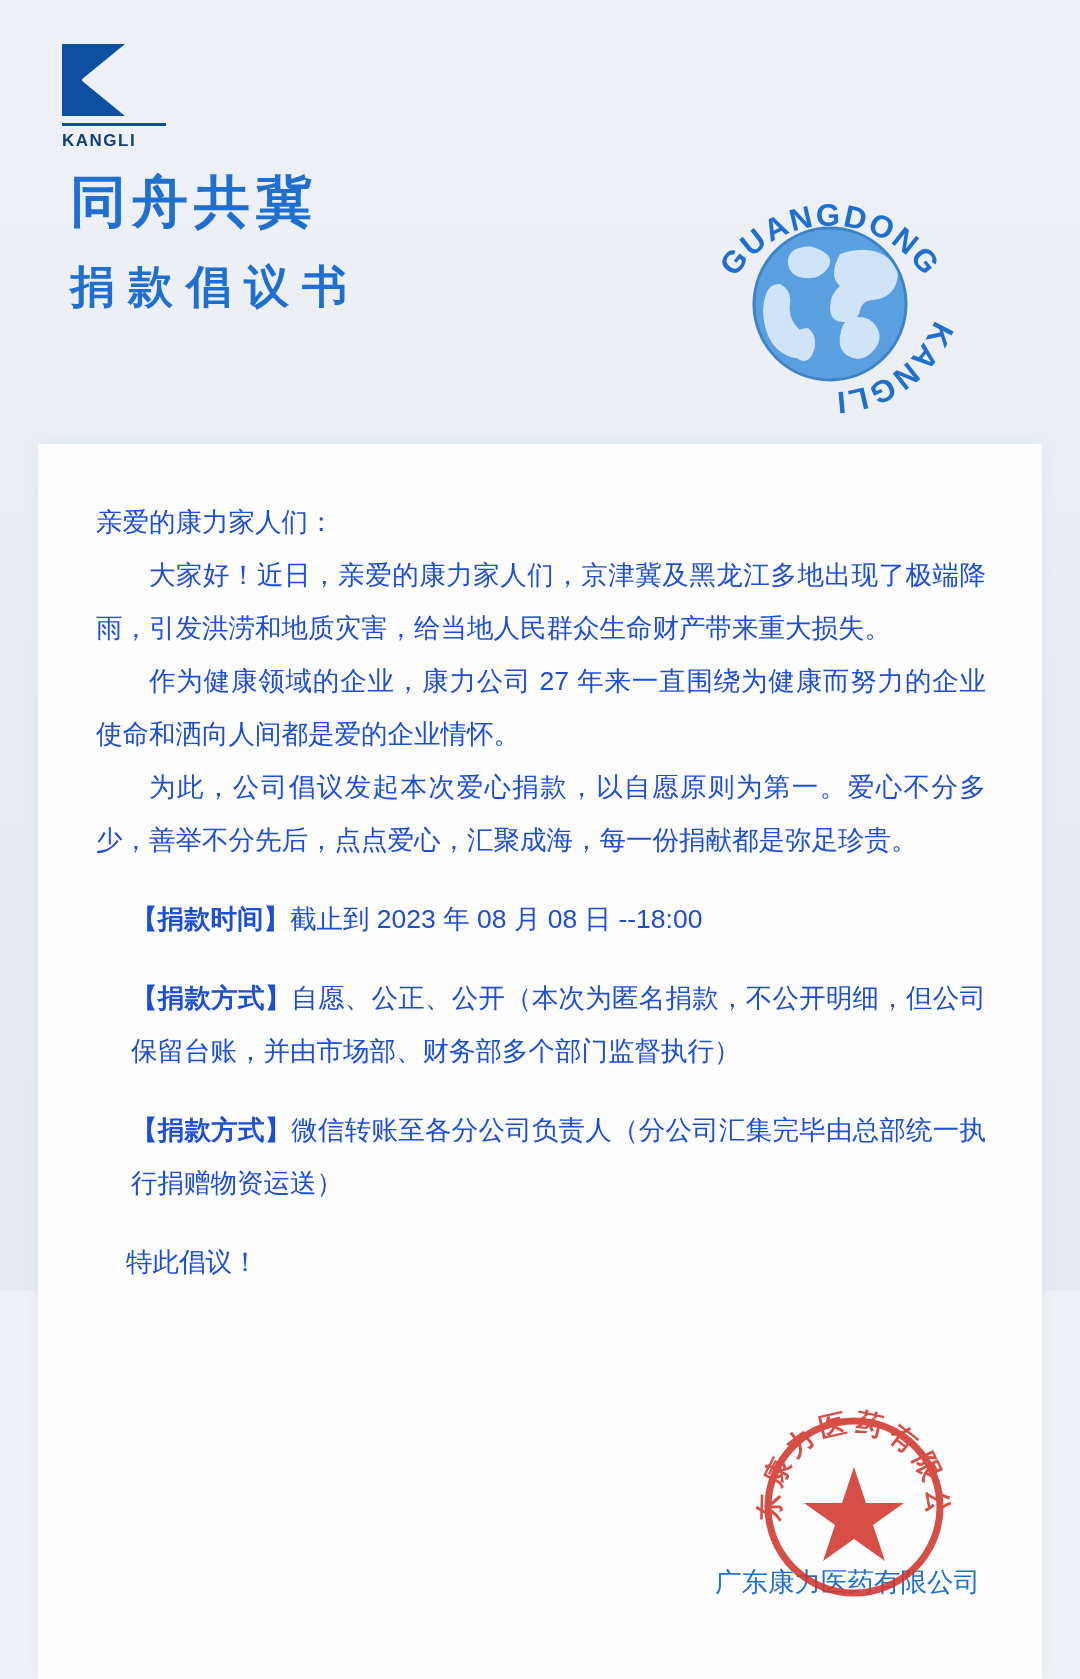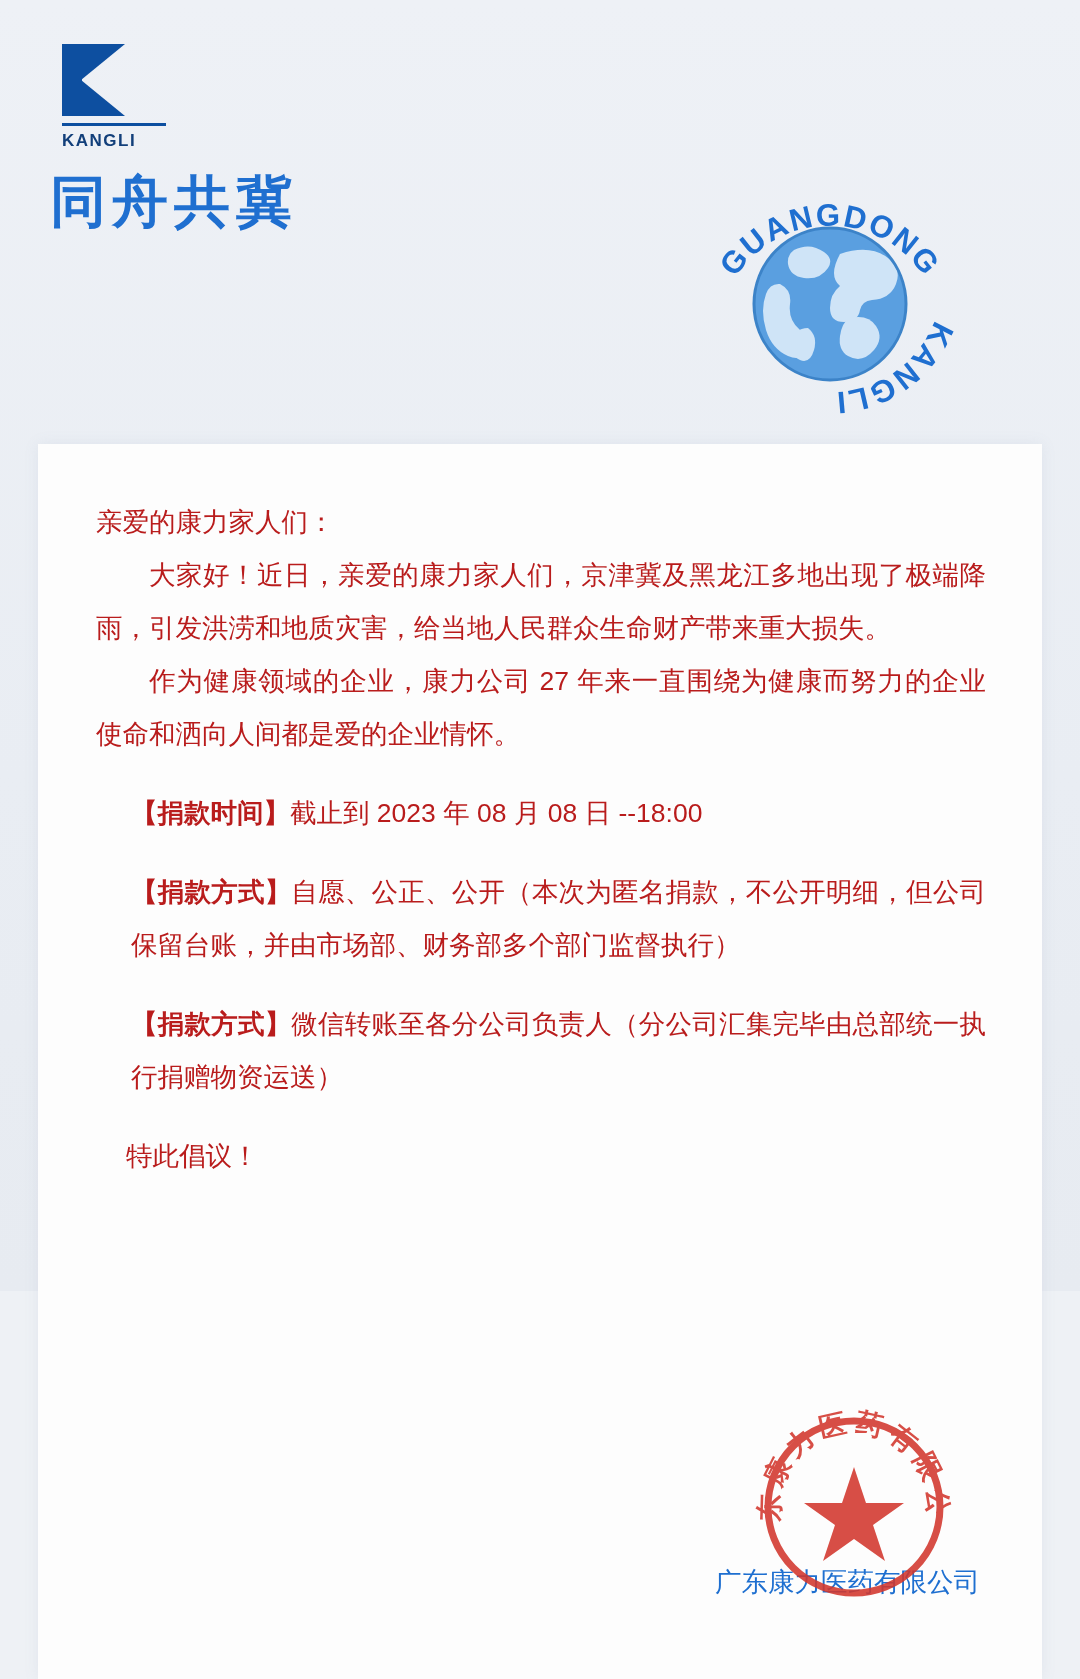--- a/index.html
+++ b/index.html
@@ -70,21 +70,21 @@
     letter-spacing: 1.5px;
     color: #123f7a;
     font-weight: bold;
     margin-top: 5px;
     font-family: "Liberation Sans", sans-serif;
   }
 
   
   .headline {
     position: absolute;
-    left: 50px;
+    left: 70px;
     top: 166px;
     color: #1769c8;
   }
   .hl1, .hl2 {
     font-size: 56px;
     font-weight: bold;
     letter-spacing: 6px;
     line-height: 72px;
     color: #1f6fd0;
     font-family: "Liberation Sans", "DejaVu Sans", sans-serif;
@@ -116,21 +116,21 @@
     width: 1004px;
     height: 1235px;
     background: #fdfdfd;
     box-shadow: 0 0 14px rgba(120,140,170,0.10);
   }
   .body-text {
     position: absolute;
     left: 58px;
     top: 52px;
     width: 890px;
-    color: #b91c1c;
+    color: #1d4ed8;
     font-size: 26.5px;
     line-height: 53px;
     font-family: "Liberation Sans", "DejaVu Sans", sans-serif;
   }
   .p {
     margin: 0 0 0 0;
     text-align: justify;
     text-justify: inter-ideograph;
   }
   .indent { text-indent: 2em; }
@@ -179,20 +179,21 @@
       <div class="logo-k-stem"></div>
       <div class="logo-k-up"></div>
       <div class="logo-k-dn"></div>
     </div>
     <div class="logo-rule"></div>
     <div class="logo-word">KANGLI</div>
   </div>
 
   <div class="headline">
     <div class="hl1">同舟共冀</div>
+    <div class="hl3">捐款倡议书</div>
   </div>
 
   <div class="badge">
     <svg width="280" height="280" viewBox="0 0 280 280" xmlns="http://www.w3.org/2000/svg">
       <defs>
         <path id="arcTop" d="M 32,150 A 112,112 0 0 1 248,150" fill="none"></path>
         <path id="arcBot" d="M 248,152 A 112,112 0 0 1 32,152" fill="none"></path>
       </defs>
       <circle cx="140" cy="146" r="76" fill="#5a9fe0"></circle>
       <g fill="#cfe4f7">
@@ -210,20 +211,21 @@
         <textPath href="#arcBot" startOffset="26%" text-anchor="middle">KANGLI</textPath>
       </text>
     </svg>
   </div>
 
   <div class="card">
     <div class="body-text">
       <p class="p"><span>亲爱的康力家人们：</span></p>
       <p class="p indent">大家好！近日，亲爱的康力家人们，京津冀及黑龙江多地出现了极端降雨，引发洪涝和地质灾害，给当地人民群众生命财产带来重大损失。</p>
       <p class="p indent">作为健康领域的企业，康力公司 27 年来一直围绕为健康而努力的企业使命和洒向人间都是爱的企业情怀。</p>
+      <p class="p indent">为此，公司倡议发起本次爱心捐款，以自愿原则为第一。爱心不分多少，善举不分先后，点点爱心，汇聚成海，每一份捐献都是弥足珍贵。</p>
 
       <p class="p section">
         <b>【捐款时间】</b><span>截止到 2023 年 08 月 08 日 --18:00</span>
       </p>
       <p class="p section">
         <b>【捐款方式】</b><span>自愿、公正、公开（本次为匿名捐款，不公开明细，但公司保留台账，并由市场部、财务部多个部门监督执行）</span>
       </p>
       <p class="p section">
         <b>【捐款方式】</b><span>微信转账至各分公司负责人（分公司汇集完毕由总部统一执行捐赠物资运送）</span>
       </p>

